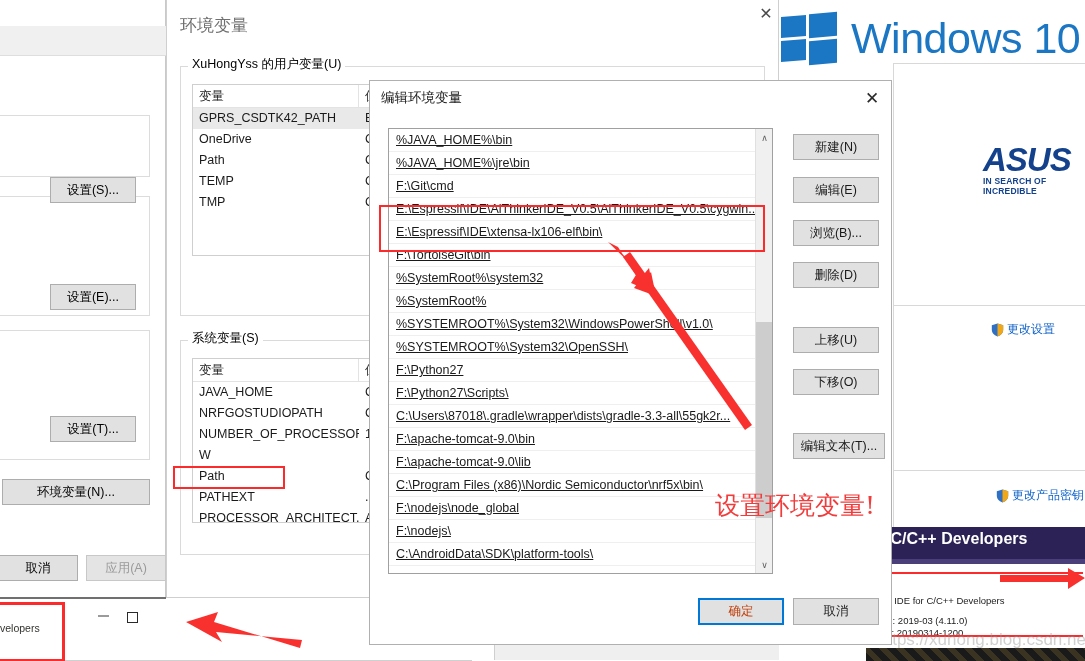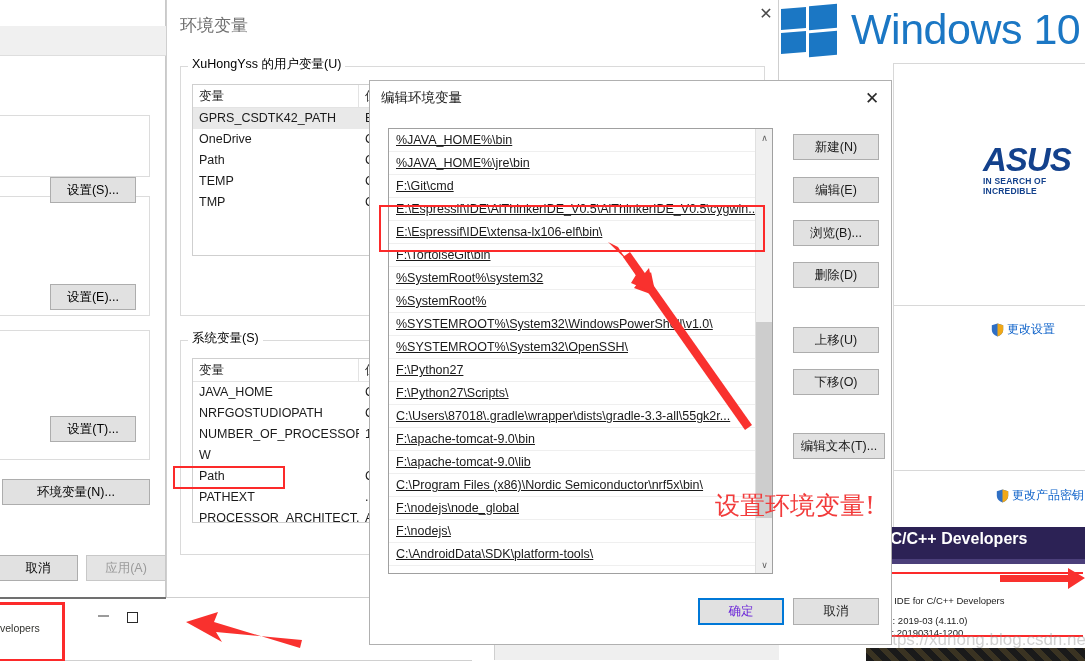--- a/index.html
+++ b/index.html
@@ -45,21 +45,21 @@
     position: absolute; left:0; top: 597px; width: 166px; height: 2px; background:#707070;
   }
 
   
   .sysinfo {
     position: absolute; left: 779px; top: 0; width: 306px; height: 661px;
     background: #ffffff;
   }
   .win10-logo-wrap {
     position: absolute; left: 781px; top: 5px; width: 304px; height: 58px;
-    display: flex; align-items: flex-start; gap: 14px;
+    display: flex; align-items: flex-end; gap: 14px;
   }
   .win10-flag { position: relative; width: 56px; height: 50px; }
   .win10-flag span { position: absolute; background: #1b77c4; display:block; }
   .win10-flag .q1 { left: 0;    top: 3px;  width: 25px; height: 21px; transform: skewY(-5deg); }
   .win10-flag .q2 { left: 28px; top: 0px;  width: 28px; height: 24px; transform: skewY(-5deg); }
   .win10-flag .q3 { left: 0;    top: 27px; width: 25px; height: 21px; transform: skewY(-5deg); }
   .win10-flag .q4 { left: 28px; top: 27px; width: 28px; height: 24px; transform: skewY(-5deg); }
   .win10-text {
     font-size: 43px; color: #1b77c4; letter-spacing: -0.5px; white-space: nowrap;
     font-family: "Liberation Sans", sans-serif; font-weight: 300;
@@ -270,21 +270,21 @@
   .sb-edit   { left: 793px; top: 177px; }
   .sb-browse { left: 793px; top: 220px; }
   .sb-delete { left: 793px; top: 262px; }
   .sb-up-b   { left: 793px; top: 327px; }
   .sb-down-b { left: 793px; top: 369px; }
   .sb-text   { left: 793px; top: 433px; width: 92px; }
 
   .dlg-ok {
     position: absolute; left: 698px; top: 598px; width: 86px; height: 27px;
     background: #e1e1e1; border: 2px solid #0078d7;
-    font-size: 12.5px; color: #6d28d9;
+    font-size: 12.5px; color: #c2410c;
     display:flex; align-items:center; justify-content:center;
   }
   .dlg-cancel {
     position: absolute; left: 793px; top: 598px; width: 86px; height: 27px;
     background: #e1e1e1; border: 1px solid #adadad;
     font-size: 12.5px; color: #1a1a1a;
     display:flex; align-items:center; justify-content:center;
   }
 
   

